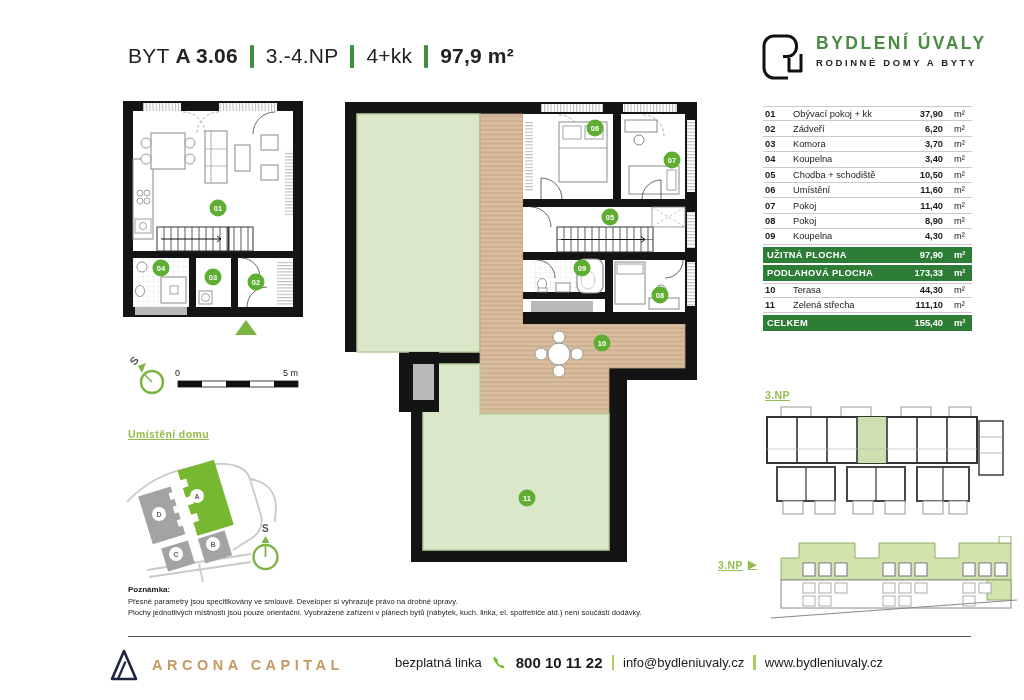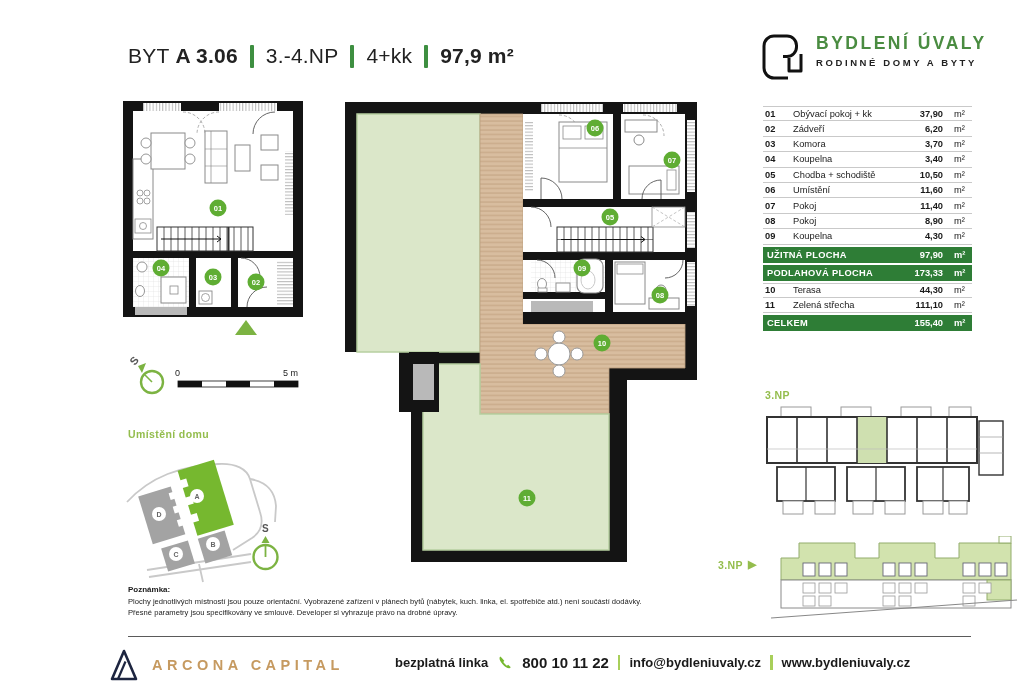--- a/index.html
+++ b/index.html
@@ -25,36 +25,36 @@
   .t-num { width:30px; font-weight:700; padding-left:2px; }
   .t-name { flex:1; }
   .t-val { width:36px; text-align:right; font-weight:700; }
   .t-unit { width:18px; margin-left:11px; }
   .t-sum { display:flex; align-items:center; height:16px; background:#2e7d36; color:#fff; margin-top:2px; padding-left:4px; }
   .t-sum .t-name { font-weight:700; letter-spacing:.3px; }
   .t-sum .t-val, .t-sum .t-unit { font-weight:700; }
   .t-rows2 { margin-top:2px; }
 
   
-  .green-label { color:#94bd4d; font-weight:700; font-size:10.5px; letter-spacing:.4px; }
+  .green-label { color:#94bd4d; font-weight:700; font-size:10.5px; letter-spacing:.4px;text-decoration:underline; }
   #elev-label { display:flex; align-items:center; gap:5px; }
   #elev-label .tri { color:#94bd4d; font-size:11px; }
 
   
   #note { left:128px; top:585px; width:700px; }
   #note .nt { font-size:8px; font-weight:700; margin-bottom:2px; }
   #note .nl { font-size:7.6px; line-height:11px; color:#222; }
 
   #divider { left:128px; top:636px; width:843px; height:1px; background:#5a5a5a; }
 
   
   #arcona { left:108px; top:648px; display:flex; align-items:center; gap:12px; }
   #arcona .at { font-size:14.5px; font-weight:700; letter-spacing:4.5px; color:#c69a60; }
   #contact { top:654px; left:395px; width:577px; display:flex; align-items:center; gap:9px; }
-  #contact .c-bold { font-weight:700; font-size:13px; color:#1a1a1a; }
+  #contact .c-bold { font-weight:400; font-size:13px; color:#1a1a1a; }
   #contact .c-num { font-weight:700; font-size:15px; }
   .c-pipe { width:2.5px; height:15px; background:#a8cf5a; }
 
   svg text { font-family:"Liberation Sans", sans-serif; }
   .badge-txt { font-size:7.5px; font-weight:700; fill:#fff; text-anchor:middle; }
   .bldg-txt { font-size:7px; font-weight:700; fill:#666; text-anchor:middle; }
 </style>
 </head>
 <body>
 
@@ -516,22 +516,22 @@
         <rect x="56" y="60" width="12" height="10"></rect>
       <rect x="120" y="60" width="12" height="10"></rect>
         <rect x="136" y="60" width="12" height="10"></rect>
       <rect x="200" y="60" width="12" height="10"></rect>
     </g>
     <path d="M8,82 L254,64" stroke="#888" stroke-width="1.1" fill="none"></path>
   </svg>
 
   <div id="note" class="abs">
     <div class="nt">Poznámka:</div>
+    <div class="nl">Přesné parametry jsou specifikovány ve smlouvě. Developer si vyhrazuje právo na drobné úpravy.</div>
     <div class="nl">Plochy jednotlivých místností jsou pouze orientační. Vyobrazené zařízení v plánech bytů (nábytek, kuch. linka, el. spotřebiče atd.) není součástí dodávky.</div>
-    <div class="nl">Přesné parametry jsou specifikovány ve smlouvě. Developer si vyhrazuje právo na drobné úpravy.</div>
   </div>
 
   <div id="divider" class="abs"></div>
 
   <div id="arcona" class="abs">
     <svg width="32" height="34" viewBox="0 0 32 34">
       <path d="M4,31 L16,3 L28,31 Z" fill="none" stroke="#1d2540" stroke-width="2.6" stroke-linejoin="round"></path>
       <path d="M10,31 L17.5,13.5" fill="none" stroke="#1d2540" stroke-width="2.2"></path>
     </svg>
     <span class="at">ARCONA CAPITAL</span>

